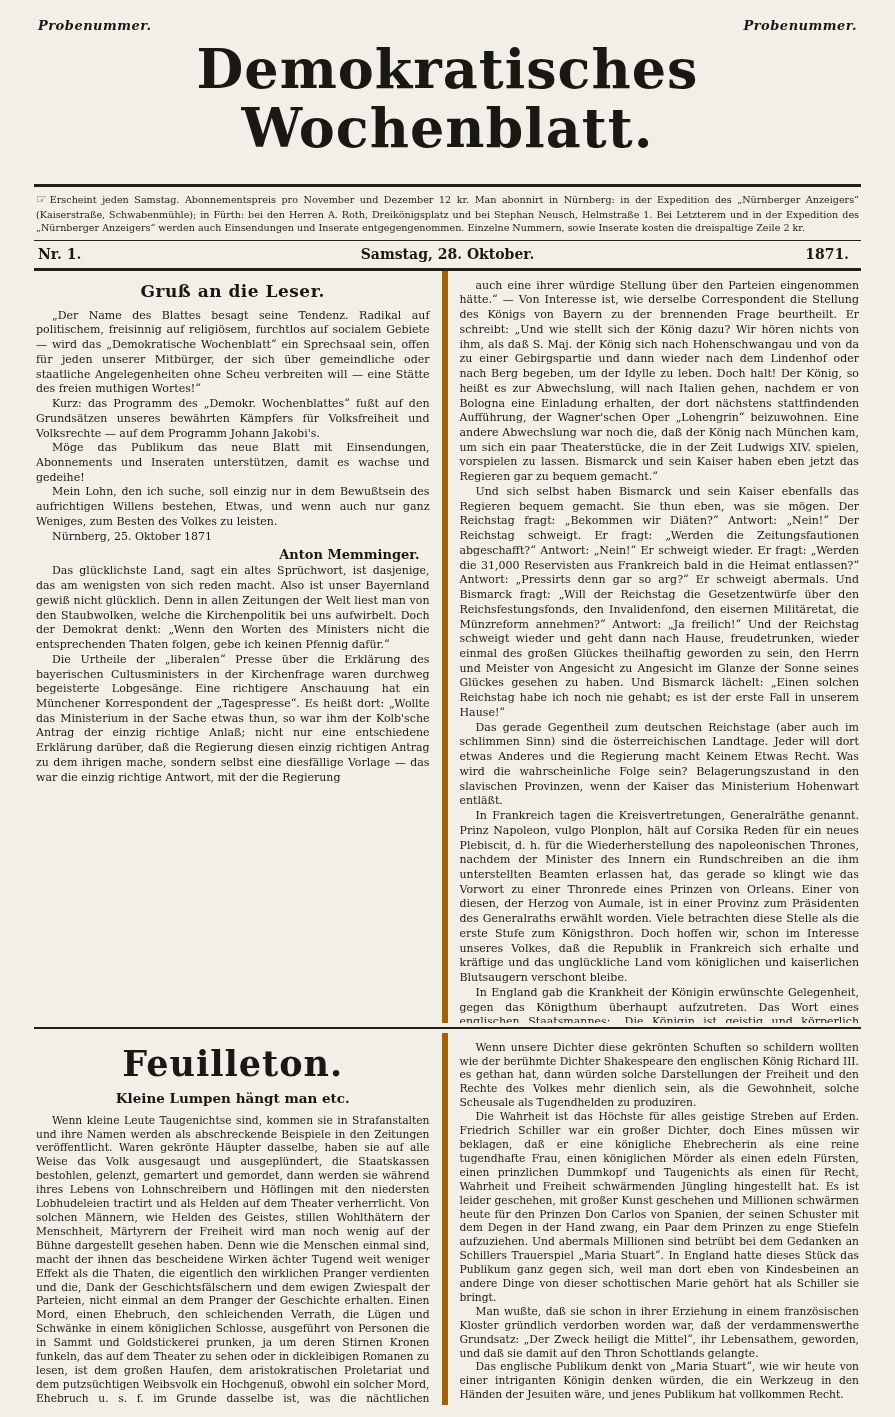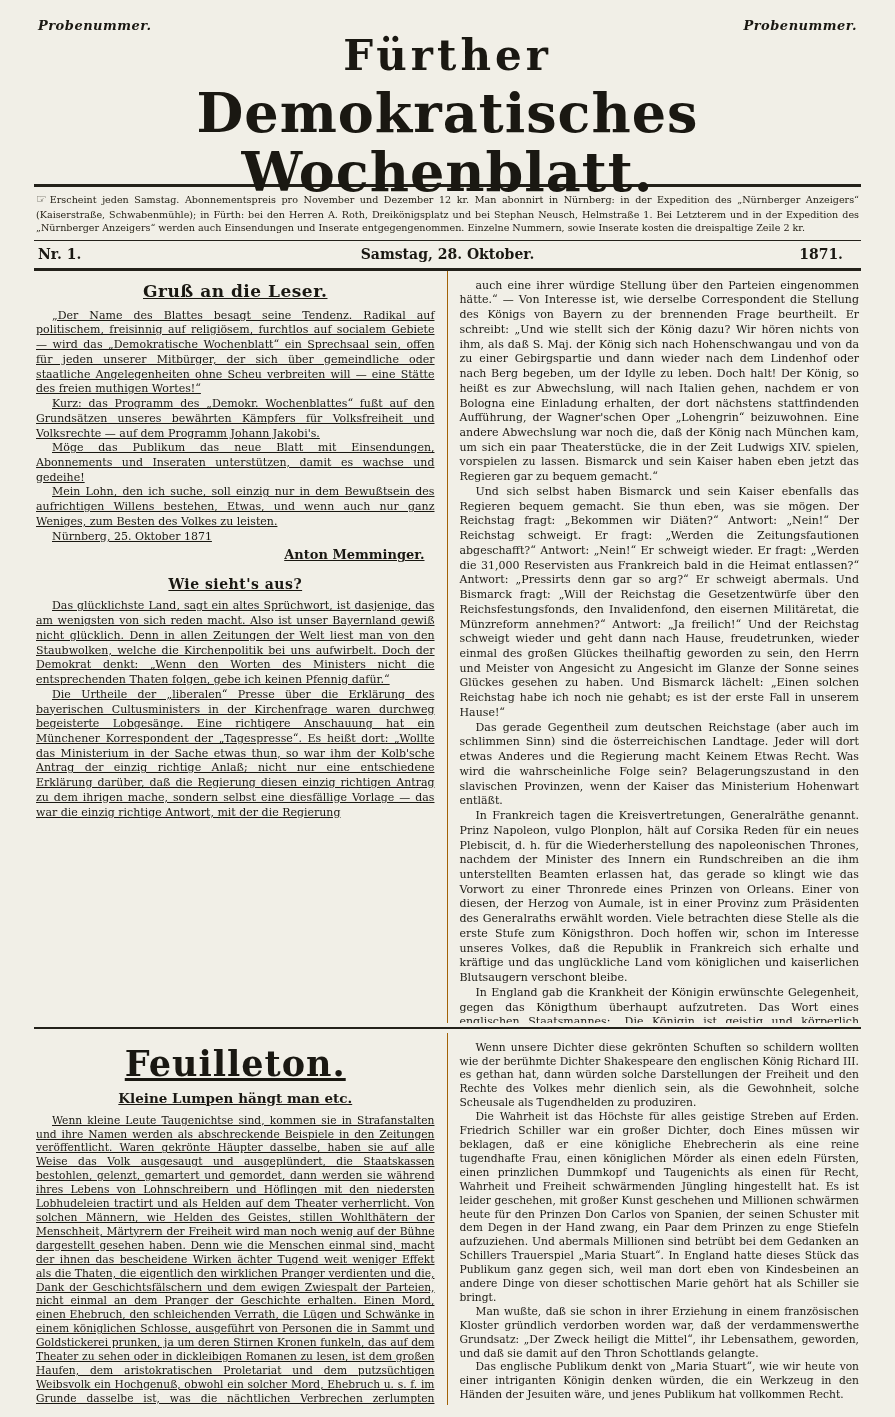--- a/index.html
+++ b/index.html
@@ -22,27 +22,27 @@
   .rule.thin { border-top-width:1px; }
   .rule.thick { border-top-width:3px; }
   
   .imprint {
     font-size:9.6px; line-height:1.4; text-align:justify; padding:4px 2px 5px 2px; color:#262217;
   }
   .pointer { font-size:12px; padding-right:3px; }
   
   .dateline { position:relative; text-align:center; font-weight:bold; font-size:14px; padding:5px 0 6px 0; }
   .dateline .issue { position:absolute; left:4px; }
-  .dateline .year  { position:absolute; right:18px; }
+  .dateline .year  { position:absolute; right:12px; }
   
   .columns { display:flex; align-items:stretch; }
   .columns.top { height:752px; overflow:hidden; }
   .columns.feuilleton { height:372px; overflow:hidden; }
   .col { width:50%; overflow:hidden; }
-  .col.left  { border-right:1px solid #a16207; padding:8px 12px 0 2px;text-decoration:underline; }
+  .col.left  { border-right:6px solid #a16207; padding:8px 12px 0 2px; }
   .col.right { padding:8px 2px 0 12px; }
   
   .para {
     font-size:11px; line-height:1.34; text-align:justify; text-indent:16px;
     hyphens:auto; -webkit-hyphens:auto; margin:0;
   }
   .feuilleton .para { font-size:10.7px; line-height:1.3; }
   .article-title { text-align:center; font-size:17px; font-weight:bold; margin:2px 0 8px 0; letter-spacing:.5px; }
   .sub-article-title { text-align:center; font-size:14px; font-weight:bold; margin:12px 0 7px 0; letter-spacing:.5px; }
   .signature-name { text-align:right; font-weight:bold; font-size:13px; padding:3px 10px 2px 0; }
@@ -52,21 +52,20 @@
 </style>
 </head>
 <body>
 
 <div class="page">
 
   <header class="masthead">
     <div class="proof left">Probenummer.</div>
     <div class="proof right">Probenummer.</div>
     <h1>
-      <span class="title-line1">Fürther</span>
       <span class="title-line2">Demokratisches Wochenblatt.</span>
     </h1>
   </header>
 
   <hr class="rule medium">
 
   <p class="imprint"><span class="pointer">☞</span><span>Erscheint jeden Samstag. Abonnementspreis pro November und Dezember 12 kr. Man abonnirt in Nürnberg: in der Expedition des „Nürnberger Anzeigers“ (Kaiserstraße, Schwabenmühle); in Fürth: bei den Herren A. Roth, Dreikönigsplatz und bei Stephan Neusch, Helmstraße 1. Bei Letzterem und in der Expedition des „Nürnberger Anzeigers“ werden auch Einsendungen und Inserate entgegengenommen. Einzelne Nummern, sowie Inserate kosten die dreispaltige Zeile 2 kr.</span></p>
 
   <hr class="rule thin">
 
@@ -82,21 +81,20 @@
     <div class="col left">
       <h2 class="article-title">Gruß an die Leser.</h2>
       <div>
           <p class="para">„Der Name des Blattes besagt seine Tendenz. Radikal auf politischem, freisinnig auf religiösem, furchtlos auf socialem Gebiete — wird das „Demokratische Wochenblatt“ ein Sprechsaal sein, offen für jeden unserer Mitbürger, der sich über gemeindliche oder staatliche Angelegenheiten ohne Scheu verbreiten will — eine Stätte des freien muthigen Wortes!“</p>
           <p class="para">Kurz: das Programm des „Demokr. Wochenblattes“ fußt auf den Grundsätzen unseres bewährten Kämpfers für Volksfreiheit und Volksrechte — auf dem Programm Johann Jakobi's.</p>
           <p class="para">Möge das Publikum das neue Blatt mit Einsendungen, Abonnements und Inseraten unterstützen, damit es wachse und gedeihe!</p>
           <p class="para">Mein Lohn, den ich suche, soll einzig nur in dem Bewußtsein des aufrichtigen Willens bestehen, Etwas, und wenn auch nur ganz Weniges, zum Besten des Volkes zu leisten.</p>
           <p class="para">Nürnberg, 25. Oktober 1871</p>
         </div>
       <div class="signature-name">Anton Memminger.</div>
-      <h3 class="sub-article-title">Wie sieht's aus?</h3>
       <div>
           <p class="para">Das glücklichste Land, sagt ein altes Sprüchwort, ist dasjenige, das am wenigsten von sich reden macht. Also ist unser Bayernland gewiß nicht glücklich. Denn in allen Zeitungen der Welt liest man von den Staubwolken, welche die Kirchenpolitik bei uns aufwirbelt. Doch der Demokrat denkt: „Wenn den Worten des Ministers nicht die entsprechenden Thaten folgen, gebe ich keinen Pfennig dafür.“</p>
           <p class="para">Die Urtheile der „liberalen“ Presse über die Erklärung des bayerischen Cultusministers in der Kirchenfrage waren durchweg begeisterte Lobgesänge. Eine richtigere Anschauung hat ein Münchener Korrespondent der „Tagespresse“. Es heißt dort: „Wollte das Ministerium in der Sache etwas thun, so war ihm der Kolb'sche Antrag der einzig richtige Anlaß; nicht nur eine entschiedene Erklärung darüber, daß die Regierung diesen einzig richtigen Antrag zu dem ihrigen mache, sondern selbst eine diesfällige Vorlage — das war die einzig richtige Antwort, mit der die Regierung</p>
         </div>
     </div>
     <div class="col right">
       <div>
           <p class="para">auch eine ihrer würdige Stellung über den Parteien eingenommen hätte.“ — Von Interesse ist, wie derselbe Correspondent die Stellung des Königs von Bayern zu der brennenden Frage beurtheilt. Er schreibt: „Und wie stellt sich der König dazu? Wir hören nichts von ihm, als daß S. Maj. der König sich nach Hohenschwangau und von da zu einer Gebirgspartie und dann wieder nach dem Lindenhof oder nach Berg begeben, um der Idylle zu leben. Doch halt! Der König, so heißt es zur Abwechslung, will nach Italien gehen, nachdem er von Bologna eine Einladung erhalten, der dort nächstens stattfindenden Aufführung, der Wagner'schen Oper „Lohengrin“ beizuwohnen. Eine andere Abwechslung war noch die, daß der König nach München kam, um sich ein paar Theaterstücke, die in der Zeit Ludwigs XIV. spielen, vorspielen zu lassen. Bismarck und sein Kaiser haben eben jetzt das Regieren gar zu bequem gemacht.“</p>
           <p class="para">Und sich selbst haben Bismarck und sein Kaiser ebenfalls das Regieren bequem gemacht. Sie thun eben, was sie mögen. Der Reichstag fragt: „Bekommen wir Diäten?“ Antwort: „Nein!“ Der Reichstag schweigt. Er fragt: „Werden die Zeitungsfautionen abgeschafft?“ Antwort: „Nein!“ Er schweigt wieder. Er fragt: „Werden die 31,000 Reservisten aus Frankreich bald in die Heimat entlassen?“ Antwort: „Pressirts denn gar so arg?“ Er schweigt abermals. Und Bismarck fragt: „Will der Reichstag die Gesetzentwürfe über den Reichsfestungsfonds, den Invalidenfond, den eisernen Militäretat, die Münzreform annehmen?“ Antwort: „Ja freilich!“ Und der Reichstag schweigt wieder und geht dann nach Hause, freudetrunken, wieder einmal des großen Glückes theilhaftig geworden zu sein, den Herrn und Meister von Angesicht zu Angesicht im Glanze der Sonne seines Glückes gesehen zu haben. Und Bismarck lächelt: „Einen solchen Reichstag habe ich noch nie gehabt; es ist der erste Fall in unserem Hause!“</p>
           <p class="para">Das gerade Gegentheil zum deutschen Reichstage (aber auch im schlimmen Sinn) sind die österreichischen Landtage. Jeder will dort etwas Anderes und die Regierung macht Keinem Etwas Recht. Was wird die wahrscheinliche Folge sein? Belagerungszustand in den slavischen Provinzen, wenn der Kaiser das Ministerium Hohenwart entläßt.</p>

